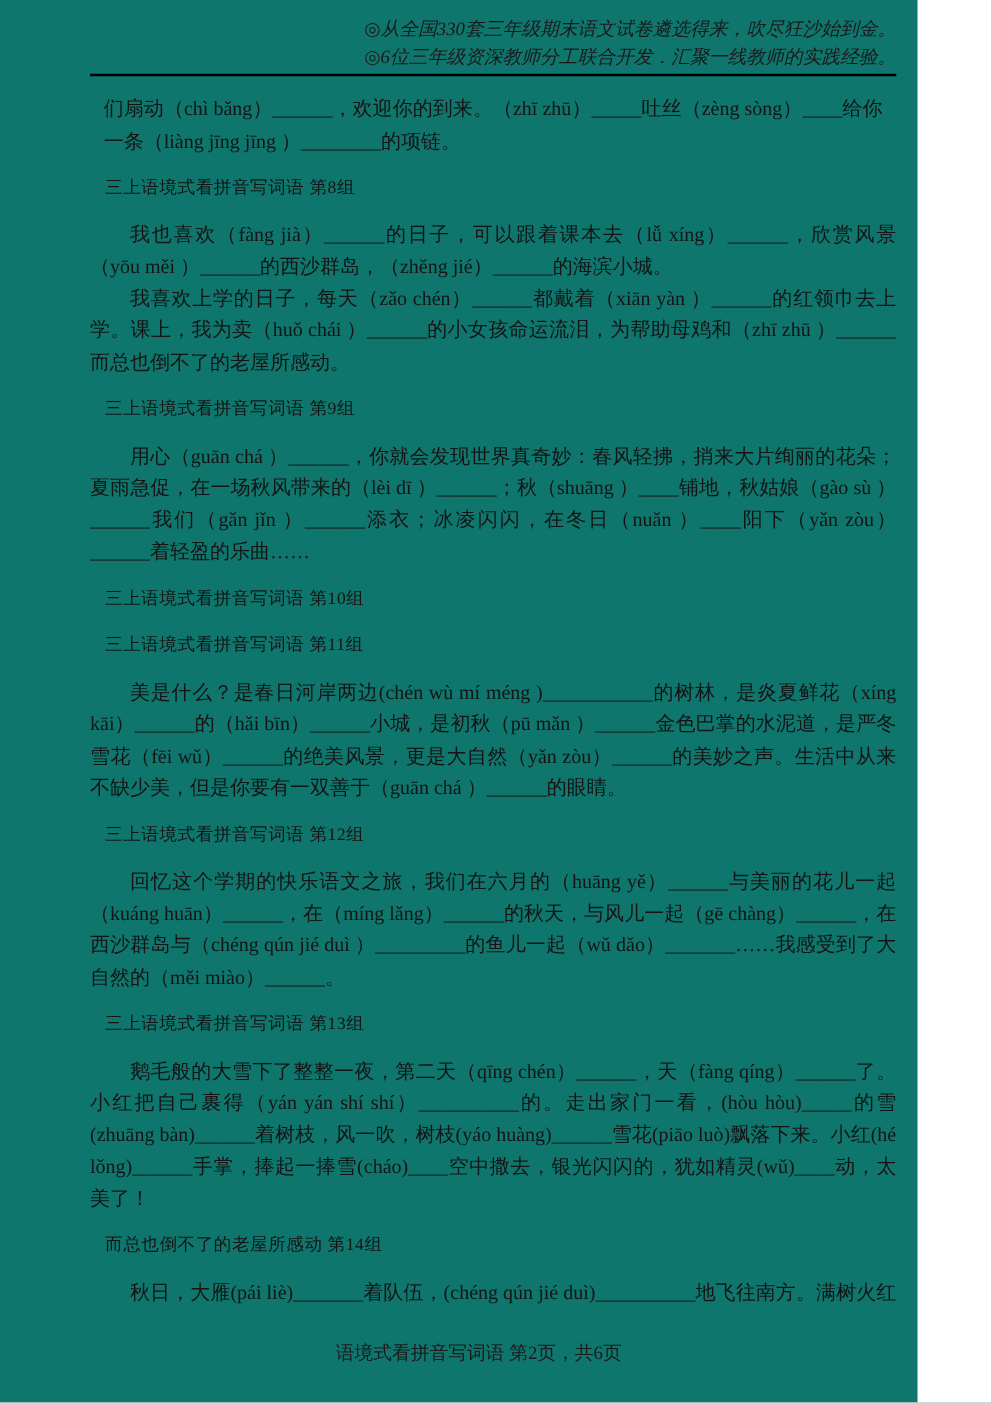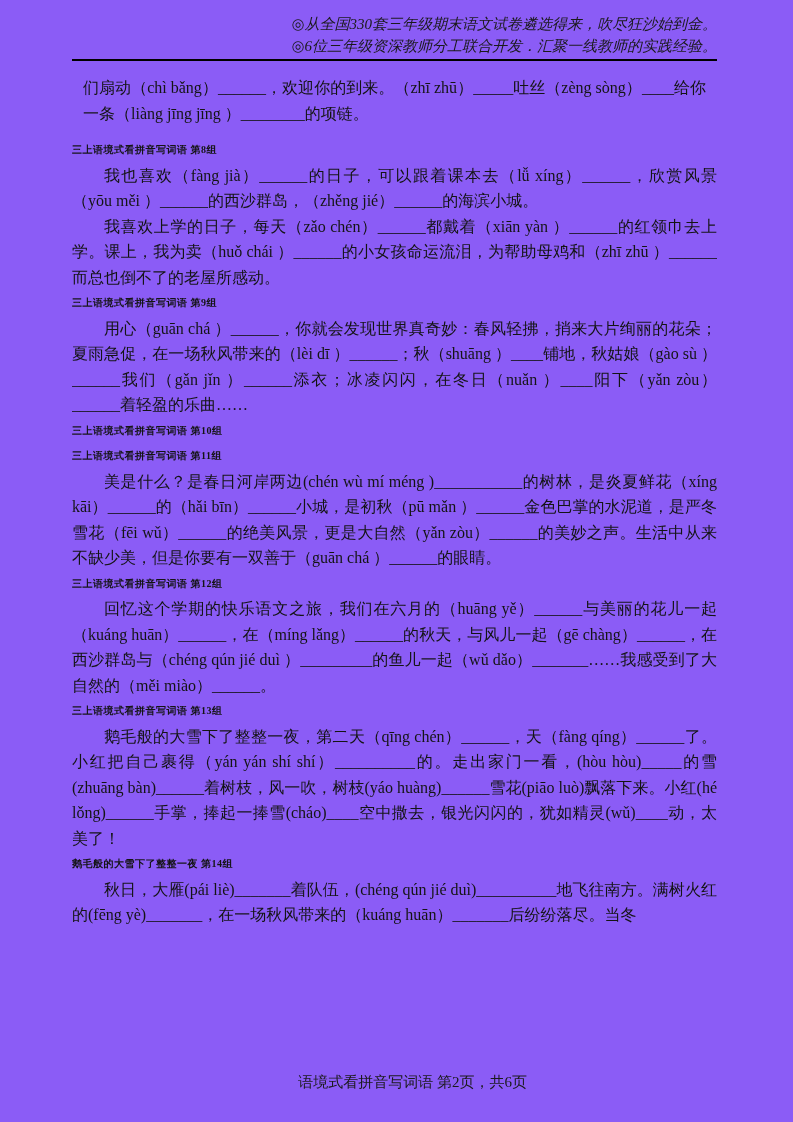--- a/index.html
+++ b/index.html
@@ -2,23 +2,23 @@
 <html><head>
 <meta charset="utf-8">
 <style>
   html, body {
     margin: 0;
     padding: 0;
     background: #ffffff;
   }
   .page {
     position: relative;
-    width: 793px;
+    width: 734px;
     height: 1122px;
-    background: #8b5cf6;
+    background: #0f766e;
     overflow: hidden;
     font-family: "Liberation Serif", "DejaVu Serif", serif;
     color: #141414;
     box-sizing: border-box;
   }
   .header-note {
     position: absolute;
     top: 13px;
     left: 72px;
     width: 645px;
@@ -46,24 +46,24 @@
     font-size: 16px;
     line-height: 25.5px;
     text-align: justify;
     overflow: hidden;
   }
   .continuation {
     margin: 11px;
     text-indent: 0;
   }
   .section-heading {
-    margin: 0;
-    font-size: 10px;
+    margin: 12px;
+    font-size: 14px;
     line-height: 25.5px;
-    font-weight: bold;
+    font-weight: normal;
     letter-spacing: 0.5px;
   }
   .section-paragraph {
     margin: 0;
     text-indent: 2em;
   }
   .footer {
     position: absolute;
     bottom: 30px;
     left: 0;
@@ -114,21 +114,21 @@
       <h3 class="section-heading">三上语境式看拼音写词语 第12组</h3>
       <p class="section-paragraph">回忆这个学期的快乐语文之旅，我们在六月的（huāng yě）______与美丽的花儿一起（kuáng huān）______，在（míng lǎng）______的秋天，与风儿一起（gē chàng）______，在西沙群岛与（chéng qún jié duì ）_________的鱼儿一起（wǔ dǎo）_______……我感受到了大自然的（měi miào）______。</p>
     </div>
 
     <div>
       <h3 class="section-heading">三上语境式看拼音写词语 第13组</h3>
       <p class="section-paragraph">鹅毛般的大雪下了整整一夜，第二天（qīng chén）______，天（fàng qíng）______了。小红把自己裹得（yán yán shí shí）__________的。走出家门一看，(hòu hòu)_____的雪(zhuāng bàn)______着树枝，风一吹，树枝(yáo huàng)______雪花(piāo luò)飘落下来。小红(hé lǒng)______手掌，捧起一捧雪(cháo)____空中撒去，银光闪闪的，犹如精灵(wǔ)____动，太美了！</p>
     </div>
 
     <div>
-      <h3 class="section-heading">鹅毛般的大雪下了整整一夜 第14组</h3>
+      <h3 class="section-heading">而总也倒不了的老屋所感动 第14组</h3>
       <p class="section-paragraph">秋日，大雁(pái liè)_______着队伍，(chéng qún jié duì)__________地飞往南方。满树火红的(fēng yè)_______，在一场秋风带来的（kuáng huān）_______后纷纷落尽。当冬</p>
     </div>
 
   </div>
 
   <div class="footer">语境式看拼音写词语 第2页，共6页</div>
 
 </div>
 
 </body></html>

